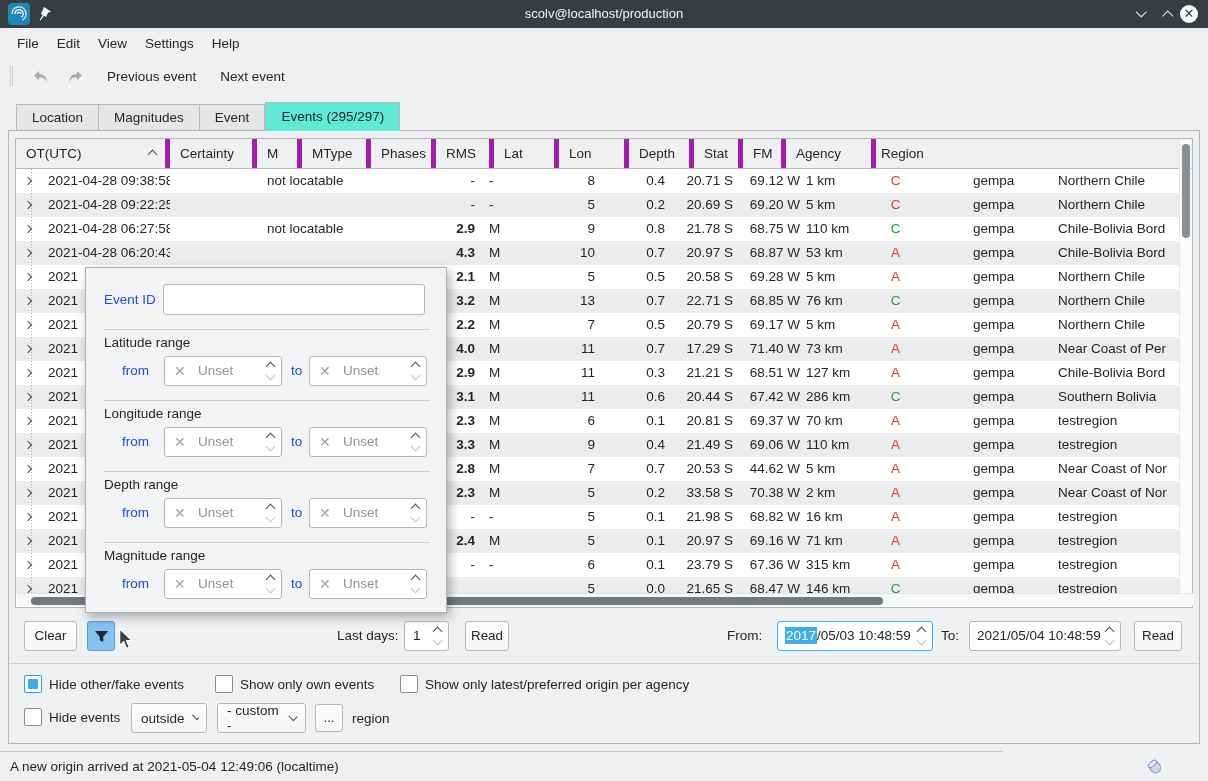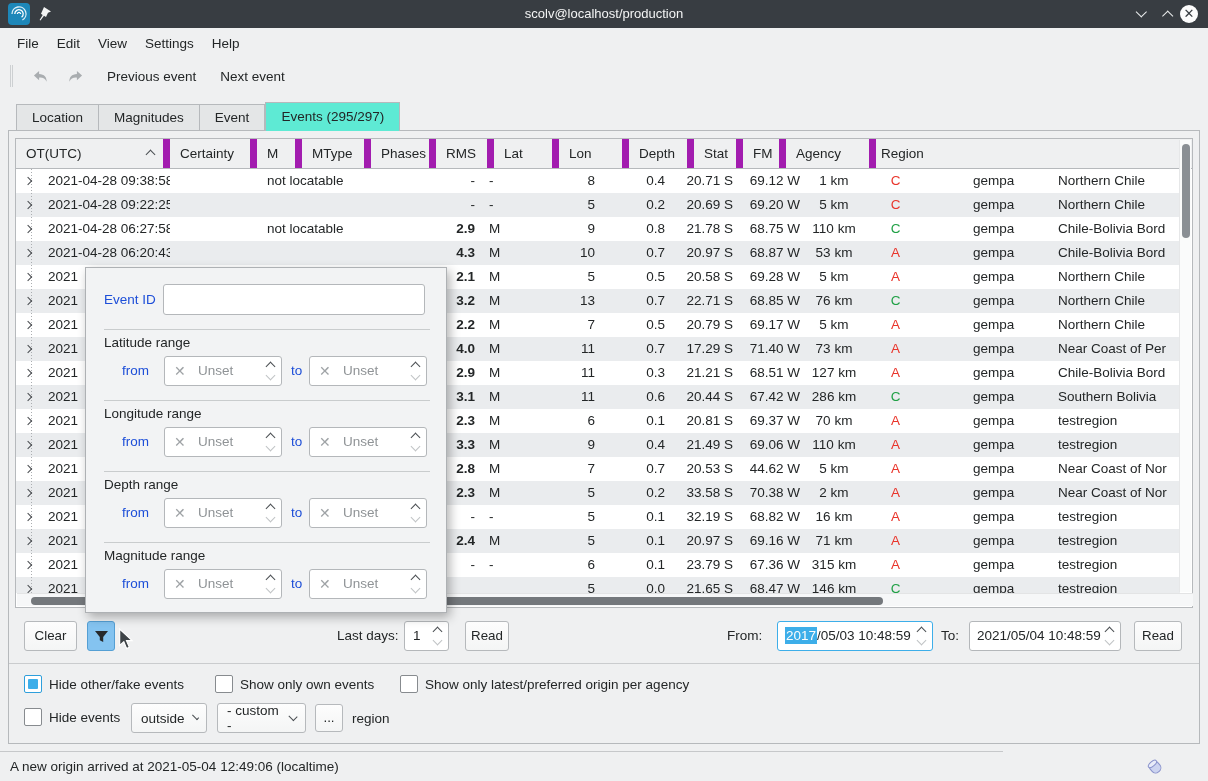--- a/index.html
+++ b/index.html
@@ -29,42 +29,42 @@
   
   .tabs{left:16px;top:102px;height:29px;display:flex;align-items:flex-end}
   .tab{height:27px;line-height:26px;padding:0 15px;background:#e4e6e7;border:1px solid #b6b9bc;border-left-width:0;color:#232627}
   .tab:first-child{border-left-width:1px}
   .tab.active{height:29px;line-height:28px;background:#5eead4;border-left-width:1px;border-bottom:none;position:relative;z-index:3}
   .tabframe{left:8px;top:130px;width:1192px;height:614px;border:1px solid #b6b9bc;background:#eff0f1}
 
   
   .tableframe{left:15px;top:138px;width:1178px;height:470px;background:#fff;border:1px solid #b6b9bc}
   .thead{position:absolute;left:0;top:0;right:0;height:30px;background:#eff0f1;border-bottom:1px solid #b6b9bc;display:flex}
-  .hc{line-height:29px;padding-left:10px;border-right:7px solid #a21caf;white-space:nowrap;overflow:hidden;position:relative}
+  .hc{line-height:29px;padding-left:10px;border-right:5px solid #a21caf;white-space:nowrap;overflow:hidden;position:relative}
   .hc-ot{width:154px}.hc-cert{width:87px}.hc-type{width:177px}.hc-m{width:45px}.hc-mtype{width:69px}
   .hc-phases{width:65px}.hc-rms{width:58px}.hc-lat{width:65px}.hc-lon{width:70px}.hc-depth{width:65px}
   .hc-stat{width:49px}.hc-fm{width:43px}.hc-agency{width:90px}.hc-region{flex:1;padding-left:5px;border-right:none}
   .sortup{position:absolute;right:9px;top:12px;width:7px;height:7px;border-left:1.6px solid #4a4e52;border-top:1.6px solid #4a4e52;transform:rotate(45deg)}
   .tbody{position:absolute;left:0;top:30px;width:1164px;height:424px;overflow:hidden}
   .trow{display:flex;height:24px;line-height:24px;background:#fff}
   .trow.alt{background:#eaecee}
   .tc{white-space:nowrap;overflow:hidden}
   .c-exp{width:26px;background-image:repeating-linear-gradient(to bottom,#abaeb1 0 1px,transparent 1px 3px);background-size:1px 100%;background-position:15px 0;background-repeat:no-repeat}
   .expchev{display:inline-block;width:6px;height:6px;border-top:1.6px solid #46494d;border-right:1.6px solid #46494d;transform:rotate(45deg);margin-left:9px;vertical-align:1px}
   .c-ot{width:128px;padding-left:6px}
   .c-certainty{width:87px;padding-left:10px}
   .c-type{width:177px;padding-left:10px}
   .c-m{width:45px;text-align:right;padding-right:4px}
   .c-m.bold{font-weight:bold}
   .c-mtype{width:69px;padding-left:10px}
   .c-phases{width:65px;text-align:right;padding-right:18px}
   .c-rms{width:58px;text-align:right;padding-right:6px}
   .c-lat{width:65px;text-align:right;padding-right:3px}
   .c-lon{width:70px;text-align:right;padding-right:6px}
-  .c-depth{width:65px;text-align:center;padding-right:9px}
+  .c-depth{width:65px;text-align:left;padding-right:9px}
   .c-stat{width:49px;text-align:center}
   .c-stat.red{color:#e9352b}.c-stat.green{color:#1fa045}
   .c-fm{width:43px;padding-left:10px}
   .c-agency{width:90px;padding-left:10px}
   .c-region{flex:1;padding-left:5px}
   .vscroll{position:absolute;right:1px;top:1px;width:12px;height:452px;background:#fafbfb;border-left:1px solid #e6e7e8}
   .vthumb{position:absolute;left:2px;top:4px;width:8px;height:94px;border-radius:4px;background:#8a8f94}
   .hscroll{position:absolute;left:1px;bottom:1px;height:13px;width:1176px;background:#f6f7f8;border-top:1px solid #e3e4e5}
   .hthumb{position:absolute;left:14px;top:3px;width:852px;height:8px;border-radius:4px;background:#74787c}
 
@@ -423,21 +423,21 @@
       </div>
       <div class="trow">
         <span class="tc c-exp"><i class="expchev"></i></span>
         <span class="tc c-ot">2021</span>
         <span class="tc c-certainty"></span>
         <span class="tc c-type"></span>
         <span class="tc c-m">-</span>
         <span class="tc c-mtype">-</span>
         <span class="tc c-phases">5</span>
         <span class="tc c-rms">0.1</span>
-        <span class="tc c-lat">32.19 S</span>
+        <span class="tc c-lat">21.98 S</span>
         <span class="tc c-lon">68.82 W</span>
         <span class="tc c-depth">16 km</span>
         <span class="tc c-stat red">A</span>
         <span class="tc c-fm"></span>
         <span class="tc c-agency">gempa</span>
         <span class="tc c-region">testregion</span>
       </div>
       <div class="trow alt">
         <span class="tc c-exp"><i class="expchev"></i></span>
         <span class="tc c-ot">2021</span>

